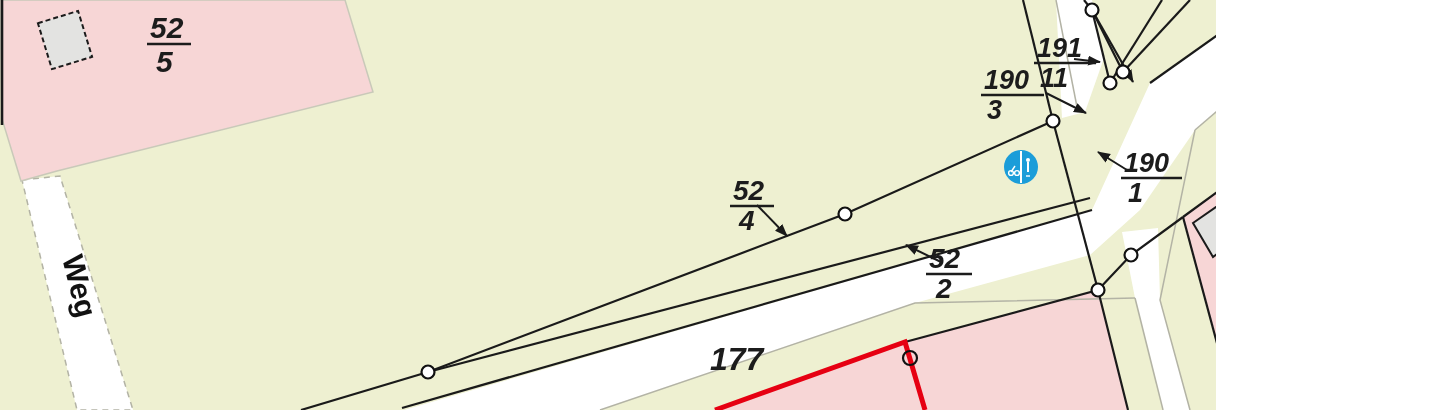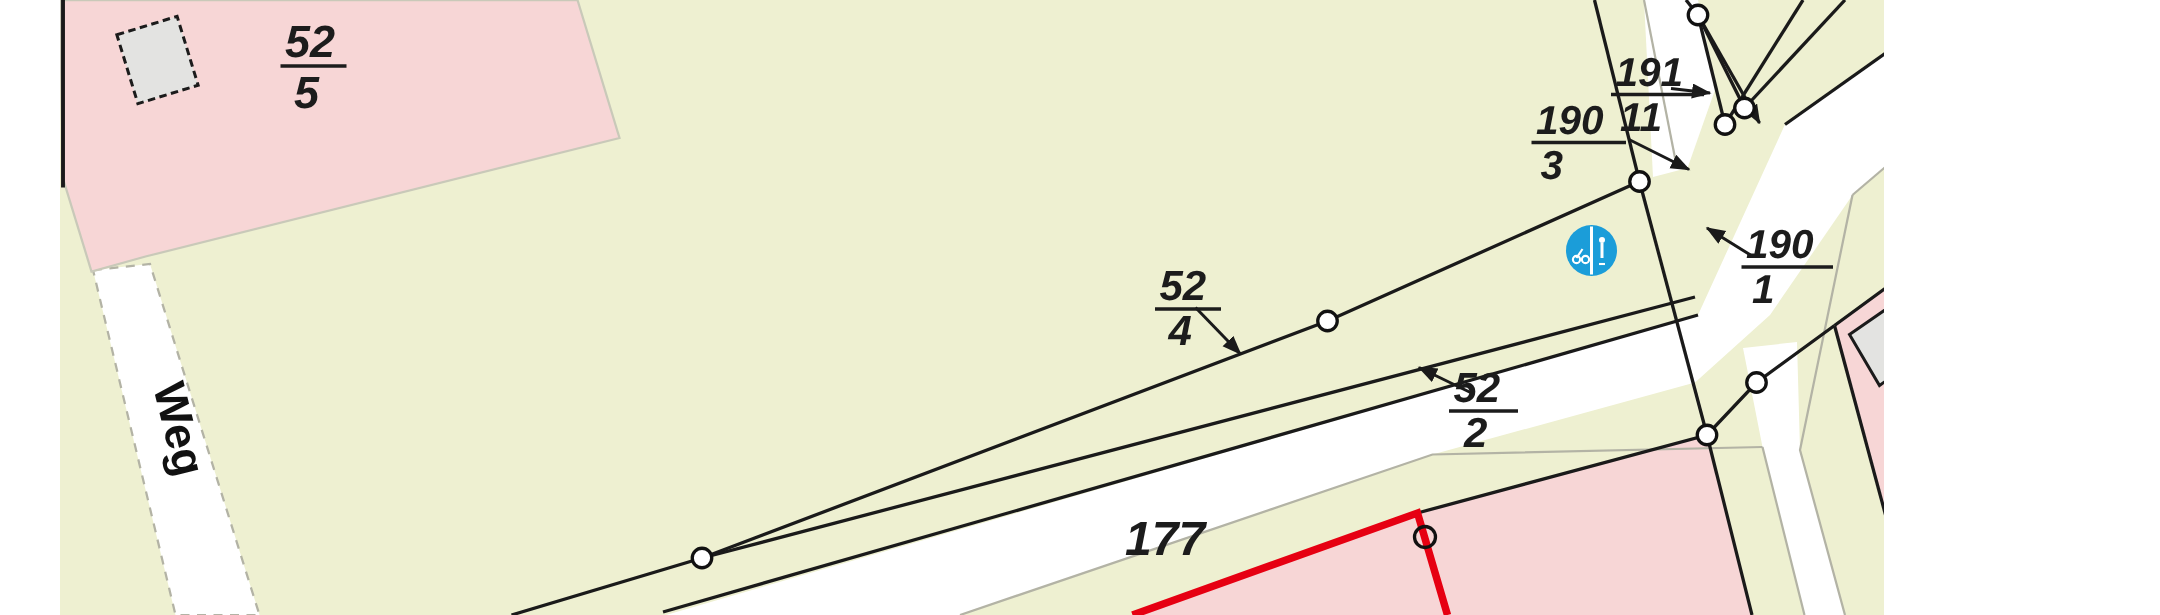--- a/index.html
+++ b/index.html
@@ -1,17 +1,17 @@
 <!DOCTYPE html>
 <html><head>
 <meta charset="utf-8">
 <style>
   html,body{margin:0;padding:0;background:#fff;}
   .map-wrap{position:relative;width:1216px;height:410px;overflow:hidden;
-    font-family:"Liberation Sans", sans-serif;padding-left:40px;}
+    font-family:"Liberation Sans", sans-serif;}
   svg{display:block;}
   text{font-family:"Liberation Sans", sans-serif;}
   .parcel-label{font-style:italic;font-weight:bold;fill:#1c1c1c;}
   .road-label{font-weight:bold;fill:#111;}
 </style>
 </head>
 <body>
 
 <div class="map-wrap">
 <svg width="1440" height="410" viewBox="0 0 1440 410">

